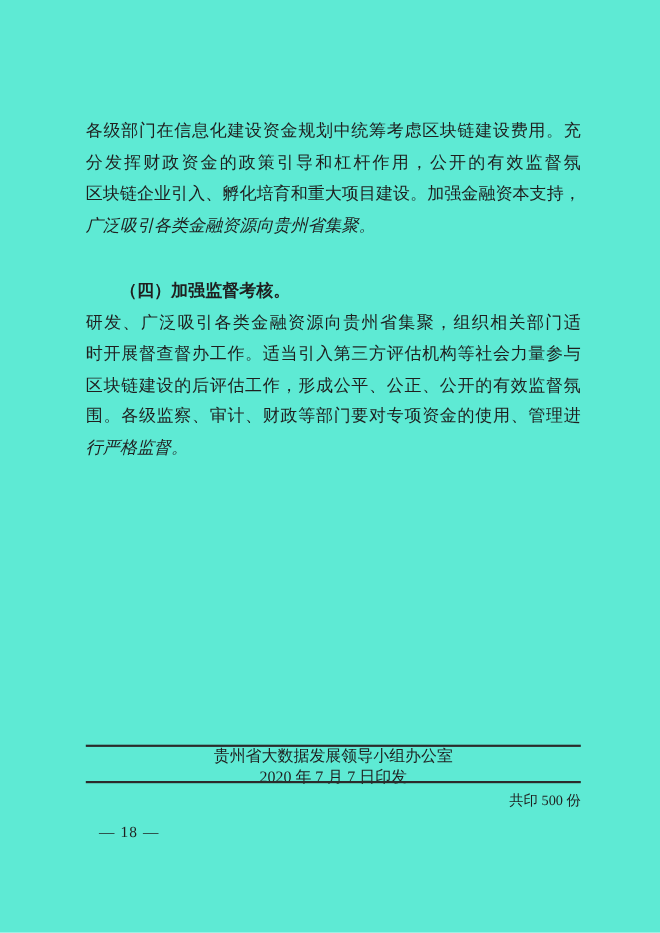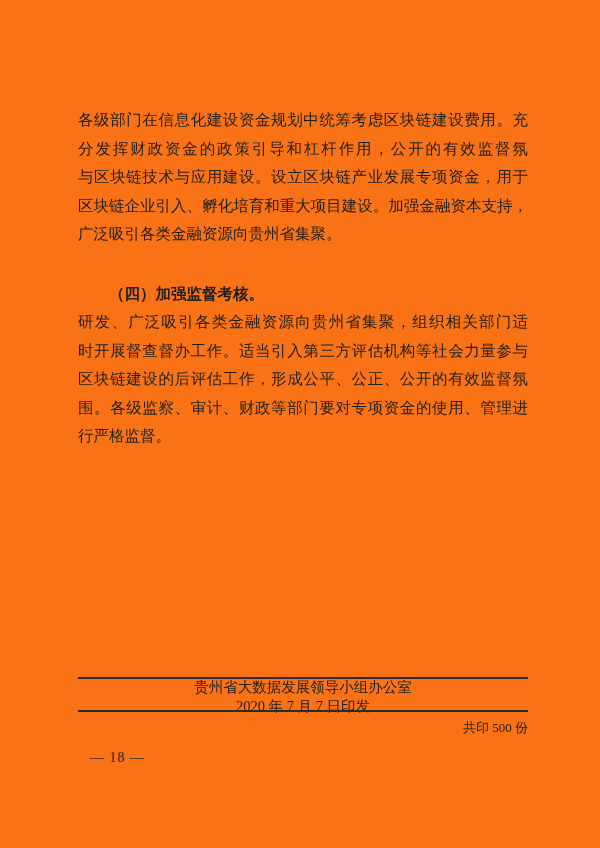--- a/index.html
+++ b/index.html
@@ -4,21 +4,21 @@
 <style>
   html, body {
     margin: 0;
     padding: 0;
     background: #ffffff;
   }
   .page {
     position: relative;
     width: 600px;
     height: 848px;
-    background: #f97316;
+    background: #5eead4;
     font-family: "Liberation Serif", "DejaVu Serif", serif;
     color: #1f1f1f;
     overflow: hidden;
   }
   .body-text {
     position: absolute;
     left: 78px;
     top: 106px;
     width: 450px;
     font-size: 15.5px;
@@ -26,20 +26,21 @@
     letter-spacing: 0;
   }
   .line {
     text-align: justify;
     text-align-last: justify;
     white-space: normal;
   }
   .line.no-justify {
     text-align: right;
     text-align-last: left;
+    font-style: italic;
   }
   .indent {
     text-indent: 2em;
   }
   .heading {
     font-weight: 700;
     text-align: left;
     text-align-last: left;
     margin-top: 31px;
   }
@@ -81,21 +82,20 @@
   }
 </style>
 </head>
 <body>
 
 <div class="page">
 
   <main class="body-text">
     <div class="line">各级部门在信息化建设资金规划中统筹考虑区块链建设费用。充</div>
     <div class="line">分发挥财政资金的政策引导和杠杆作用，公开的有效监督氛</div>
-    <div class="line">与区块链技术与应用建设。设立区块链产业发展专项资金，用于</div>
     <div class="line">区块链企业引入、孵化培育和重大项目建设。加强金融资本支持，</div>
     <div class="line no-justify">广泛吸引各类金融资源向贵州省集聚。</div>
 
     <div class="line heading indent">（四）加强监督考核。</div>
 
     <div class="line">研发、广泛吸引各类金融资源向贵州省集聚，组织相关部门适</div>
     <div class="line">时开展督查督办工作。适当引入第三方评估机构等社会力量参与</div>
     <div class="line">区块链建设的后评估工作，形成公平、公正、公开的有效监督氛</div>
     <div class="line">围。各级监察、审计、财政等部门要对专项资金的使用、管理进</div>
     <div class="line no-justify">行严格监督。</div>

